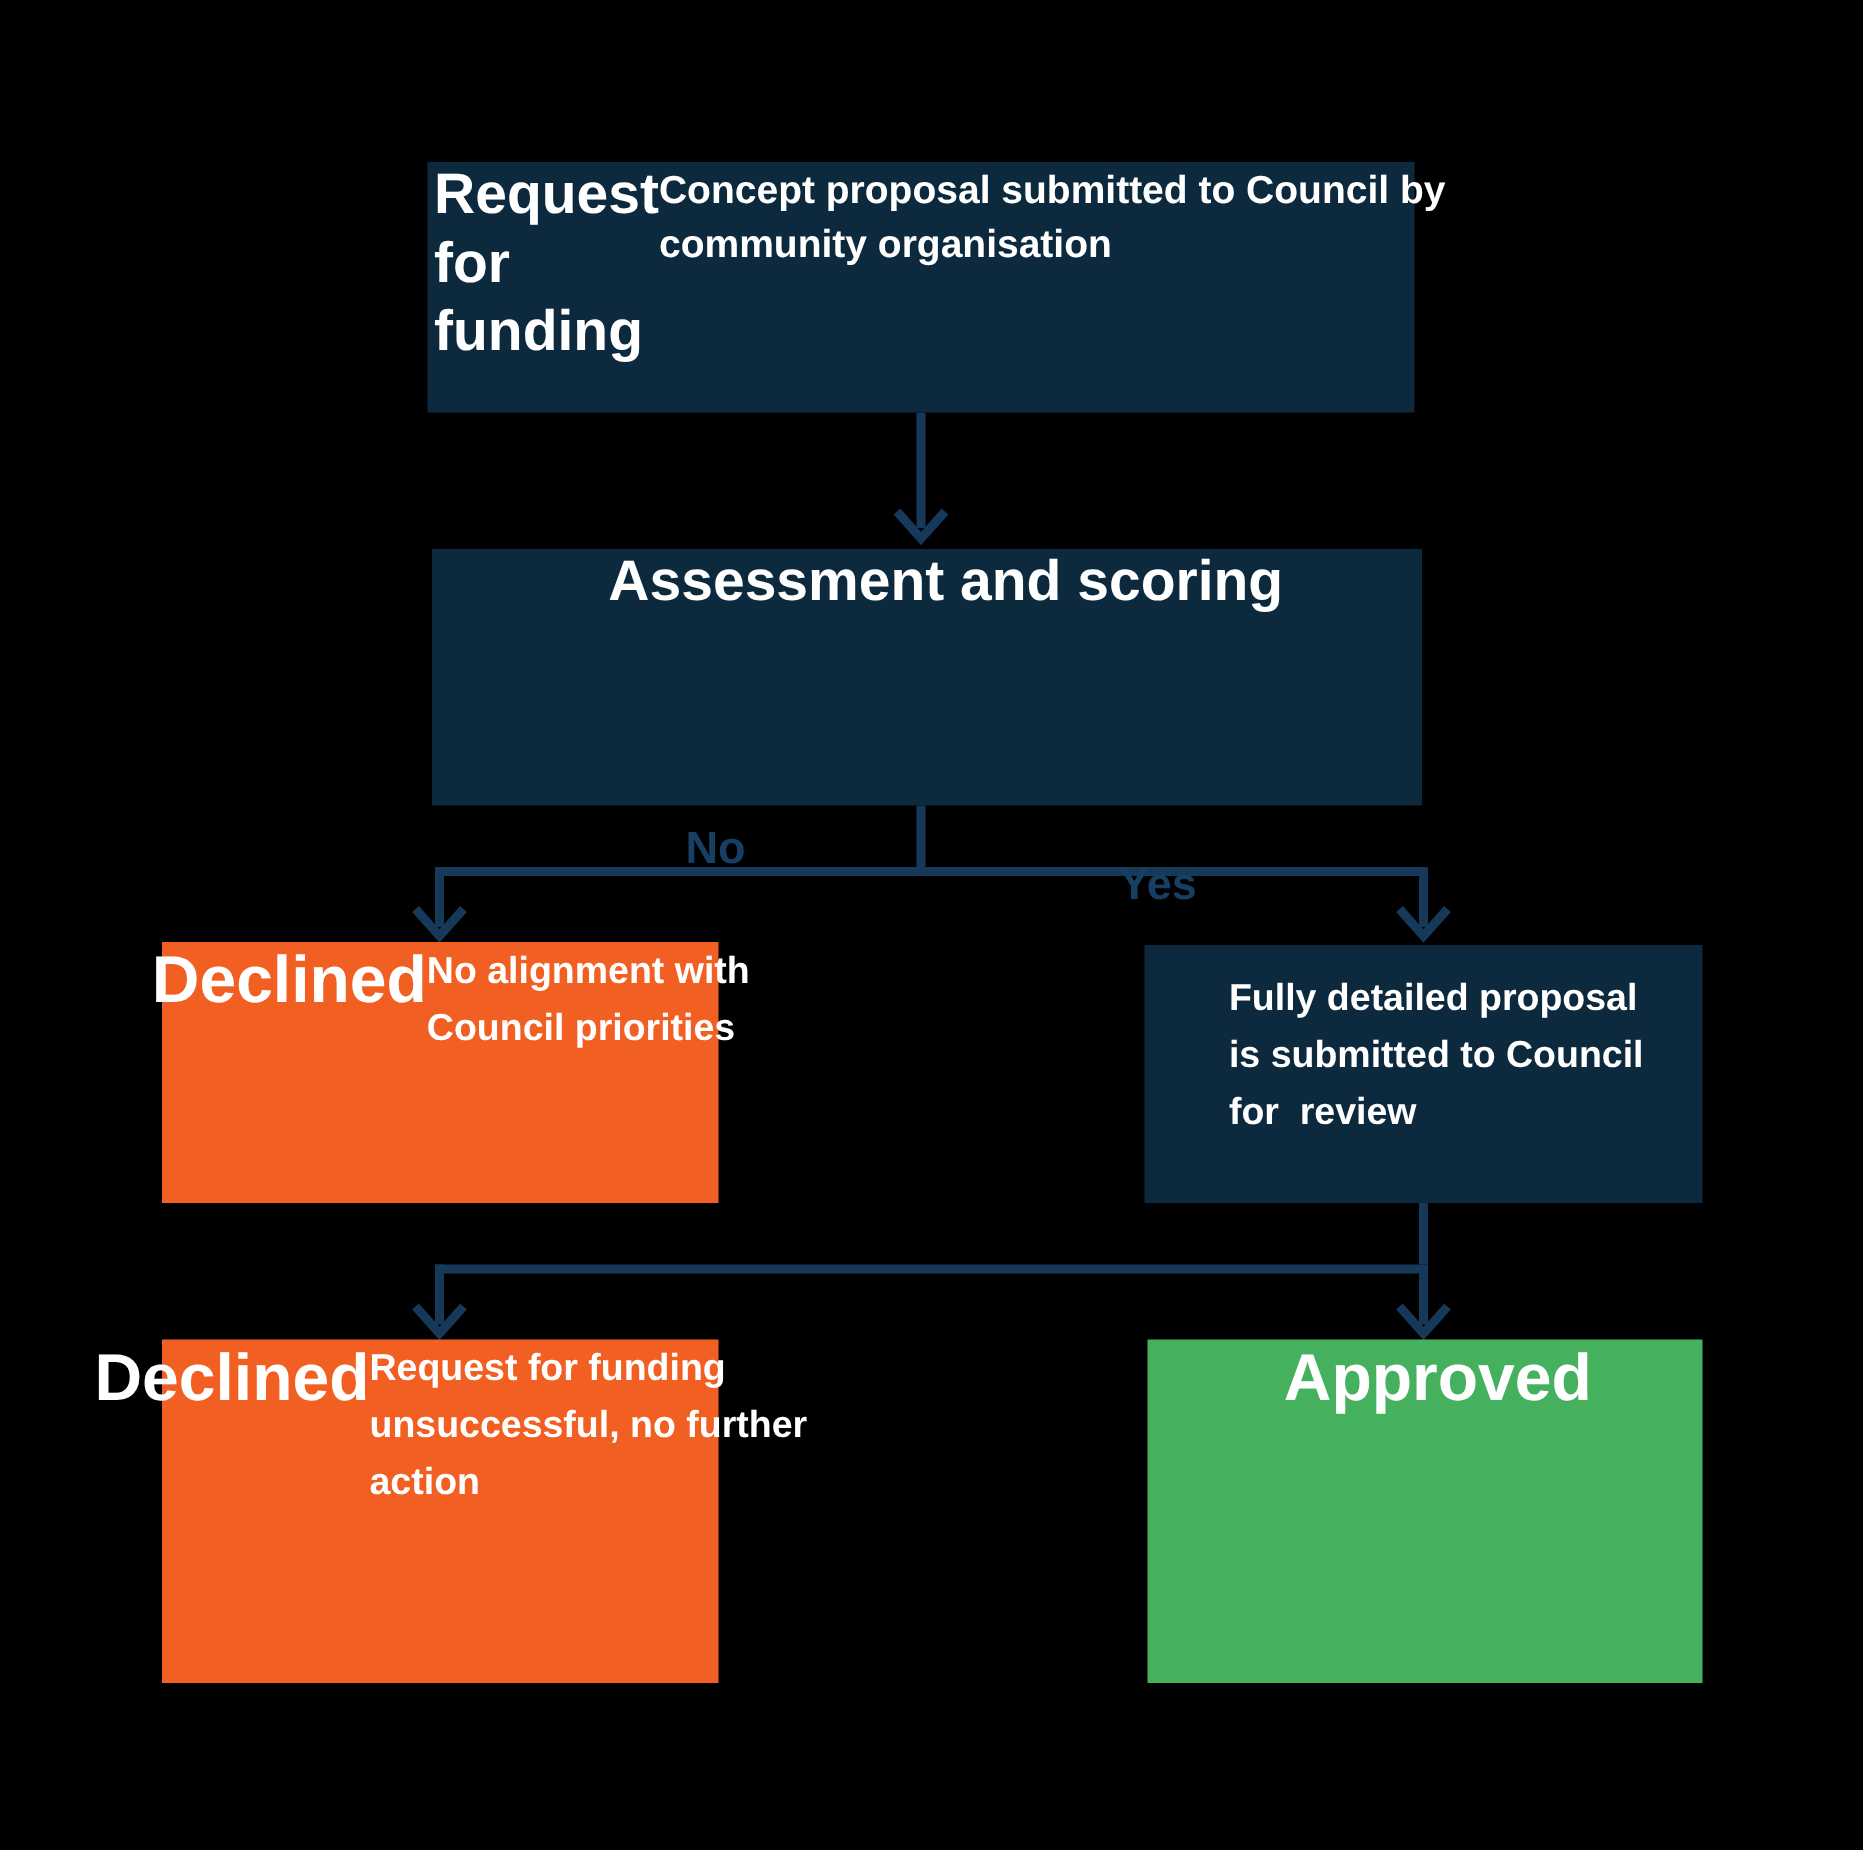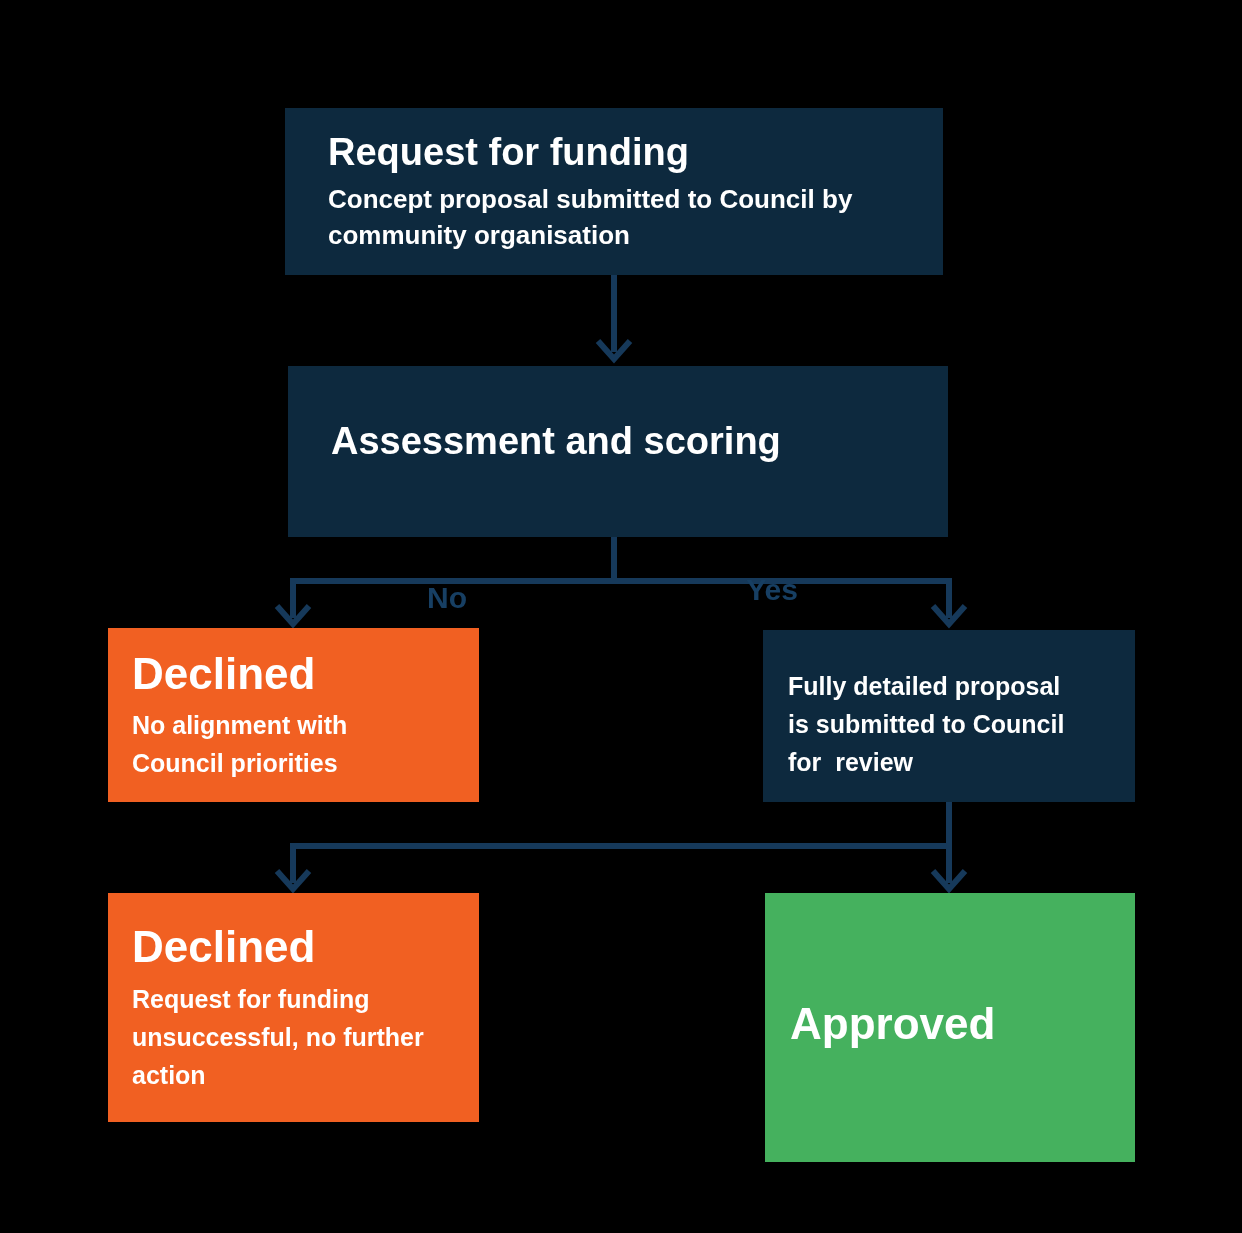--- a/index.html
+++ b/index.html
@@ -23,21 +23,21 @@
     height: 1233px;
   }
   .connectors path {
     stroke: var(--connector, #16395A);
     stroke-width: 6;
     fill: none;
   }
   .node {
     position: absolute;
     display: flex;
-    flex-direction: column;
+    flex-direction: row;
     justify-content: center;
     color: var(--text, #FFFFFF);
     box-sizing: border-box;
   }
   .node.navy   { background: var(--box_navy, #0D293E); }
   .node.orange { background: var(--box_orange, #F16022); }
   .node.green  { background: var(--box_green, #45B15E); }
   .node-title {
     font-weight: 700;
     font-size: 38px;
@@ -52,31 +52,31 @@
     line-height: 36px;
     white-space: pre;
   }
   .small .node-body { font-size: 25px; line-height: 38px; }
 
   #node-request            { left: 285px; top: 108px; width: 658px; height: 167px; padding: 0 18px 0 43px; }
   #node-assessment         { left: 288px; top: 366px; width: 660px; height: 171px; padding: 0 18px 13px 43px; }
   #node-declined-concept   { left: 108px; top: 628px; width: 371px; height: 174px; padding: 0 10px 0 24px; }
   #node-proposal           { left: 763px; top: 630px; width: 372px; height: 172px; padding: 16px 8px 0 25px; }
   #node-declined-detailed  { left: 108px; top: 893px; width: 371px; height: 229px; padding: 0 10px 0 24px; }
-  #node-approved           { left: 765px; top: 893px; width: 370px; height: 269px; padding: 0 8px 0 25px; }
+  #node-approved           { left: 765px; top: 893px; width: 370px; height: 229px; padding: 0 8px 0 25px; }
 
   .branch-label {
     position: absolute;
     font-weight: 700;
     font-size: 30px;
     color: var(--branch_label, #173F63);
     width: 100px;
     text-align: center;
   }
-  #label-no  { left: 397px; top: 581px; }
+  #label-no  { left: 397px; top: 549px; text-align: right; }
   #label-yes { left: 722px; top: 549px; margin-top: 24px; }
 </style>
 </head>
 <body>
 
 <div class="canvas">
 
   <svg class="connectors" viewBox="0 0 1242 1233" xmlns="http://www.w3.org/2000/svg">
     <g>
       <path d="M614 275 V352"></path>

